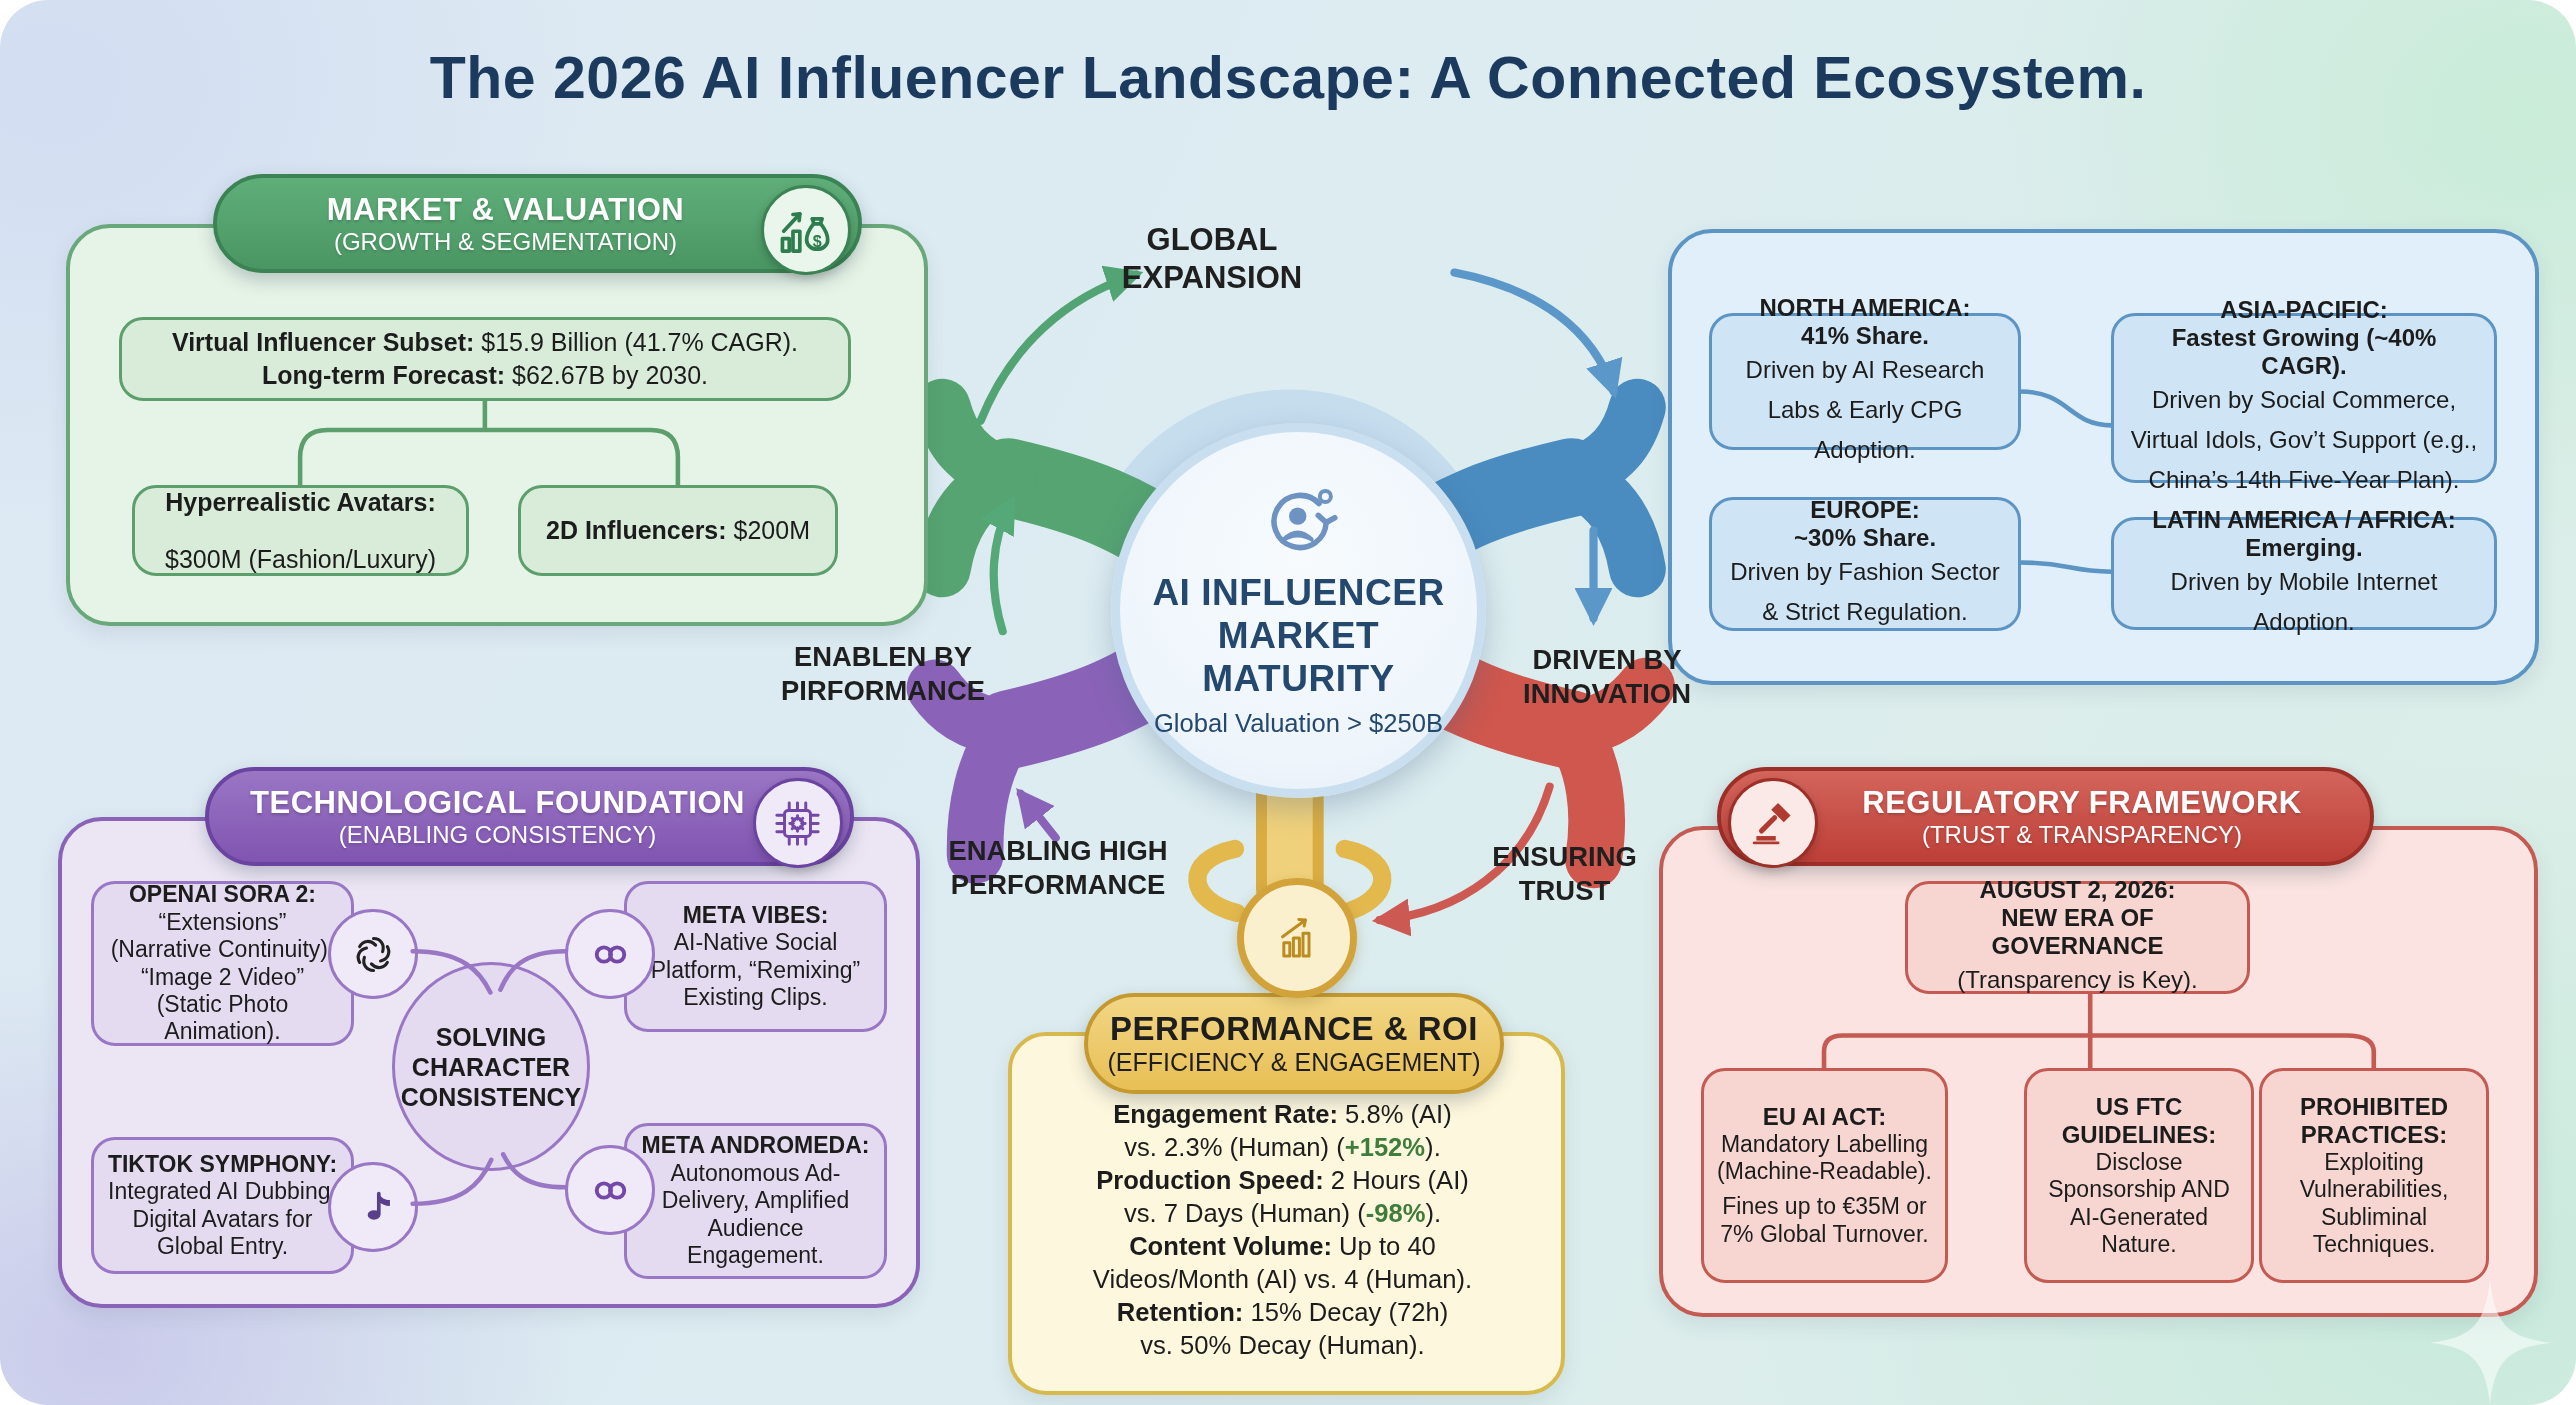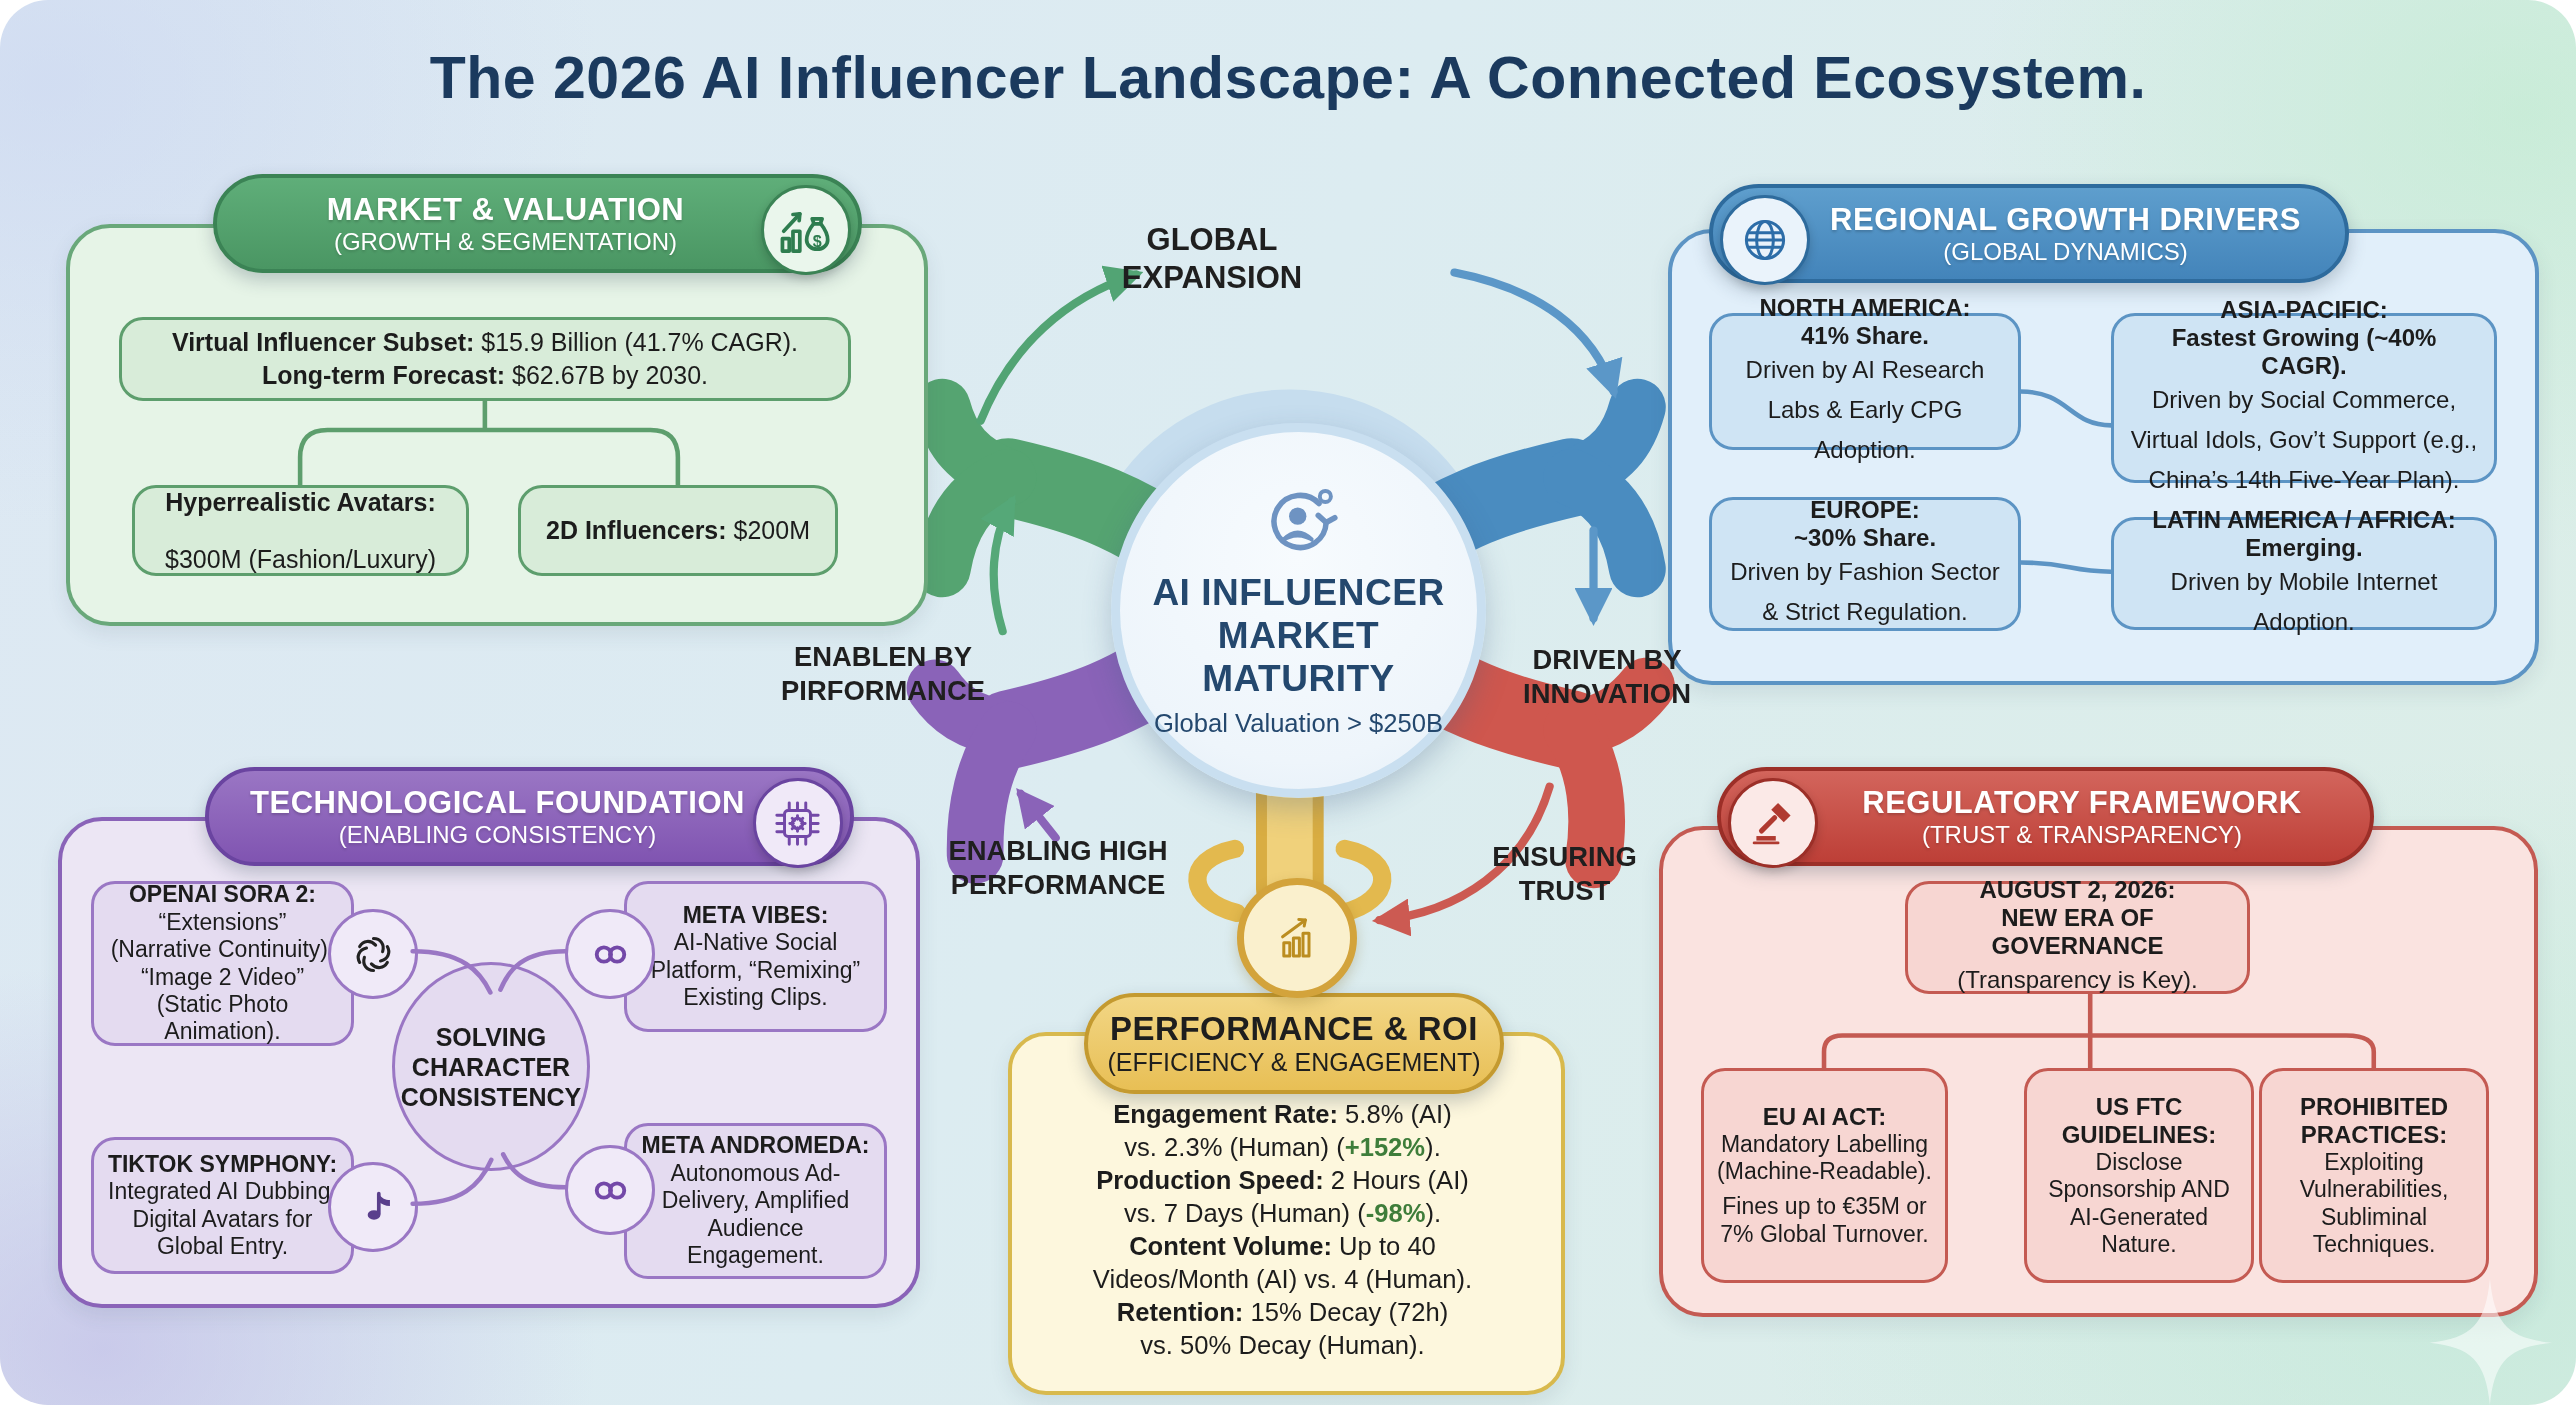--- a/index.html
+++ b/index.html
@@ -139,33 +139,20 @@
   </div>
   <div class="box green z3" style="left:132px;top:485px;width:337px;height:91px;gap:24px;">
     <div class="bt"><b>Hyperrealistic Avatars:</b></div>
     <div class="bt">$300M (Fashion/Luxury)</div>
   </div>
   <div class="box green z3" style="left:518px;top:485px;width:320px;height:91px;">
     <div class="bt"><b>2D Influencers:</b><span> $200M</span></div>
   </div>
 
   <div class="sect blue z2" style="left:1668px;top:229px;width:863px;height:448px;"></div>
-  <div class="hdr blue z3" style="left:1709px;top:184px;width:640px;height:99px;padding:0 37px 0 110px;box-sizing:border-box;">
-    <div class="t">REGIONAL GROWTH DRIVERS</div>
-    <div class="s">(GLOBAL DYNAMICS)</div>
-    <div class="icirc blue" style="left:7.3px;top:7.3px;width:84px;height:84px;">
-      <svg viewBox="0 0 100 100" width="60" height="60">
-        <g fill="none" stroke="#2d6da8" stroke-width="5">
-          <circle cx="50" cy="50" r="31"></circle>
-            <ellipse cx="50" cy="50" rx="14" ry="31"></ellipse>
-          <path d="M22 38 H78 M19 50 H81 M22 62 H78"></path>
-        </g>
-      </svg>
-    </div>
-  </div>
   <div class="box blue z3" style="left:1709px;top:313px;width:312px;height:137px;">
     <div class="h26">NORTH AMERICA:</div>
     <div class="h26">41% Share.</div>
     <div class="b26">Driven by AI Research Labs &amp; Early CPG Adoption.</div>
   </div>
   <div class="box blue z3" style="left:2111px;top:313px;width:386px;height:170px;">
     <div class="h26">ASIA-PACIFIC:</div>
     <div class="h26">Fastest Growing (~40% CAGR).</div>
     <div class="b26">Driven by Social Commerce, Virtual Idols, Gov’t Support (e.g., China’s 14th Five-Year Plan).</div>
   </div>

